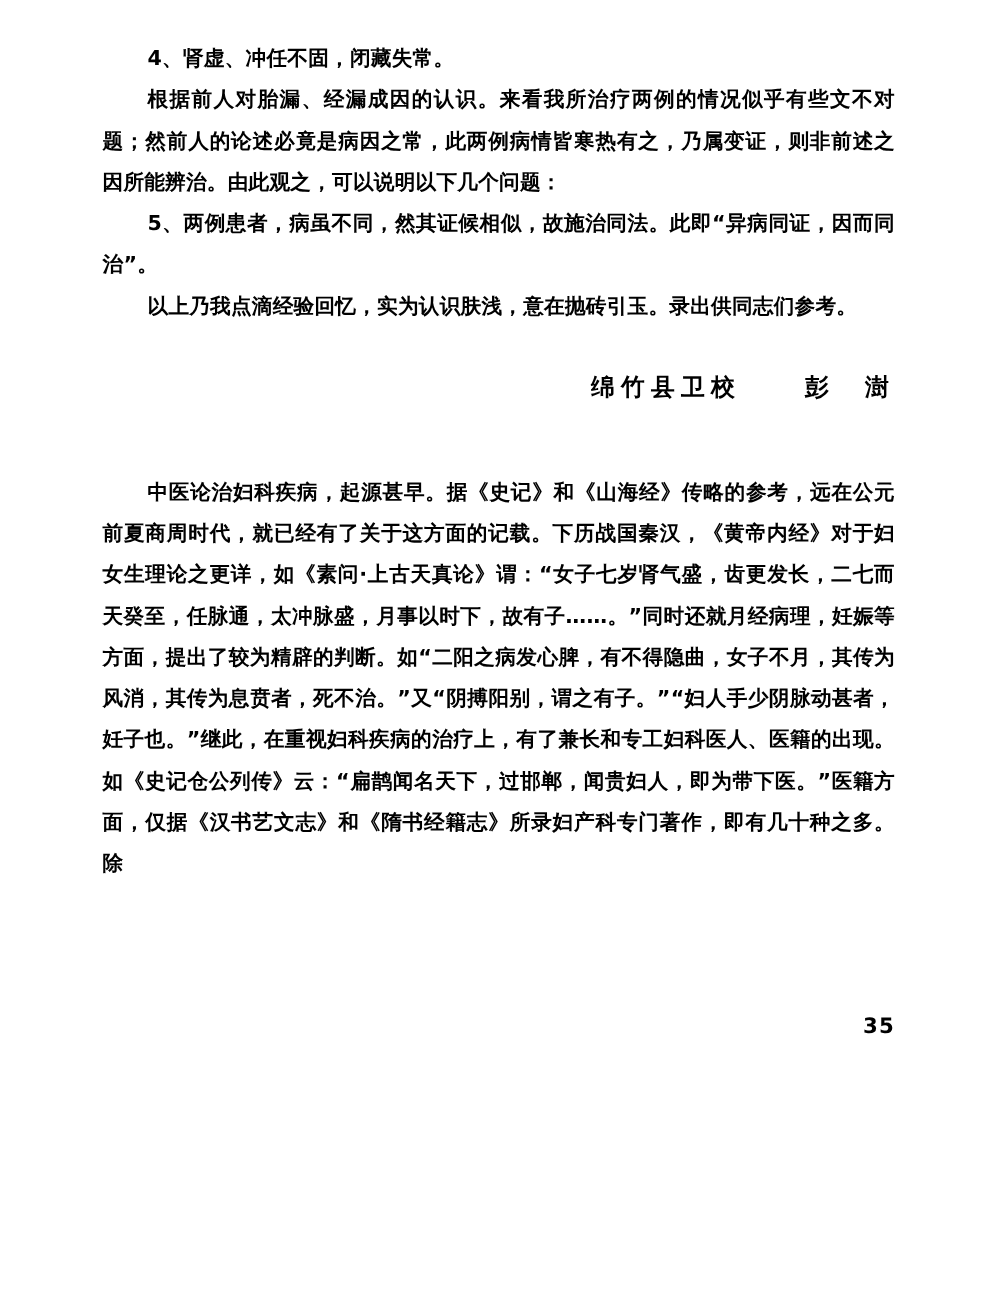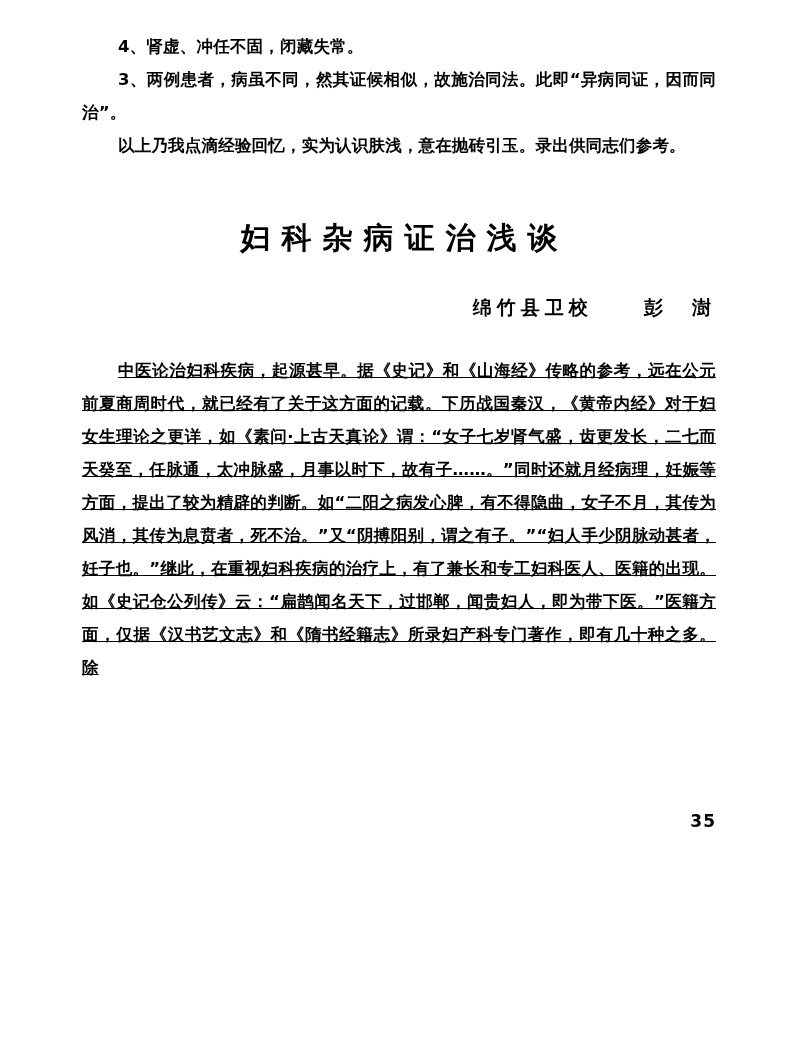--- a/index.html
+++ b/index.html
@@ -57,47 +57,46 @@
     letter-spacing: 5px;
     margin: 34px 0 4px 0;
     line-height: 30px;
     padding-left: 5px;
   }
   .byline .gap {
     display: inline-block;
     width: 28px;
   }
   .body-block {
-    margin-top: 32px;
-    text-decoration: underline;
+    margin-top: 52px;
   }
   .page-number {
     position: absolute;
     right: 78px;
     bottom: 38px;
     font-size: 17px;
     font-weight: 700;
     letter-spacing: 1px;
   }
 </style>
 </head>
 <body>
 
 <div class="page">
 
   <p class="para indent-num section-top">4、肾虚、冲任不固，闭藏失常。</p>
 
+  <p class="para indent2">根据前人对胎漏、经漏成因的认识。来看我所治疗两例的情况似乎有些文不对题；然前人的论述必竟是病因之常，此两例病情皆寒热有之，乃属变证，则非前述之因所能辨治。由此观之，可以说明以下几个问题：</p>
 
 
 
-  <p class="para indent-num">3、两例患者，病虽不同，然其证候相似，故施治同法。此即“异病同证，因而同治”。</p>
+  <p class="para indent-num">5、两例患者，病虽不同，然其证候相似，故施治同法。此即“异病同证，因而同治”。</p>
 
   <p class="para indent2">以上乃我点滴经验回忆，实为认识肤浅，意在抛砖引玉。录出供同志们参考。</p>
 
-  <h1 class="article-title">妇科杂病证治浅谈</h1>
 
   <div class="byline">
     <span>绵竹县卫校</span>
     <span class="gap"></span>
     <span>彭　澍</span>
   </div>
 
   <div class="body-block">
     <p class="para indent2">中医论治妇科疾病，起源甚早。据《史记》和《山海经》传略的参考，远在公元前夏商周时代，就已经有了关于这方面的记载。下历战国秦汉，《黄帝内经》对于妇女生理论之更详，如《素问·上古天真论》谓：“女子七岁肾气盛，齿更发长，二七而天癸至，任脉通，太冲脉盛，月事以时下，故有子……。”同时还就月经病理，妊娠等方面，提出了较为精辟的判断。如“二阳之病发心脾，有不得隐曲，女子不月，其传为风消，其传为息贲者，死不治。”又“阴搏阳别，谓之有子。”“妇人手少阴脉动甚者，妊子也。”继此，在重视妇科疾病的治疗上，有了兼长和专工妇科医人、医籍的出现。如《史记仓公列传》云：“扁鹊闻名天下，过邯郸，闻贵妇人，即为带下医。”医籍方面，仅据《汉书艺文志》和《隋书经籍志》所录妇产科专门著作，即有几十种之多。除</p>
   </div>

